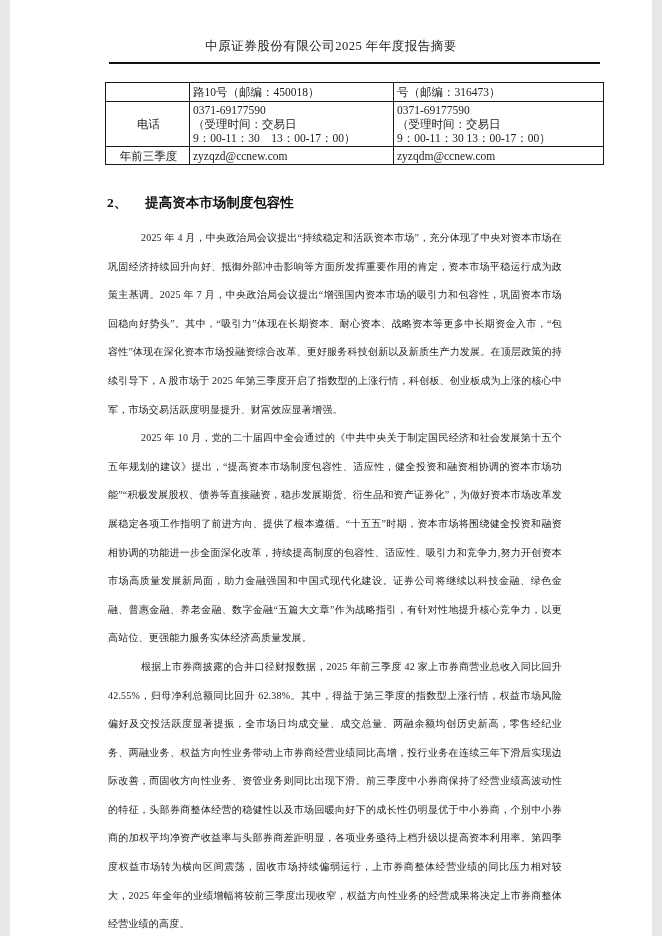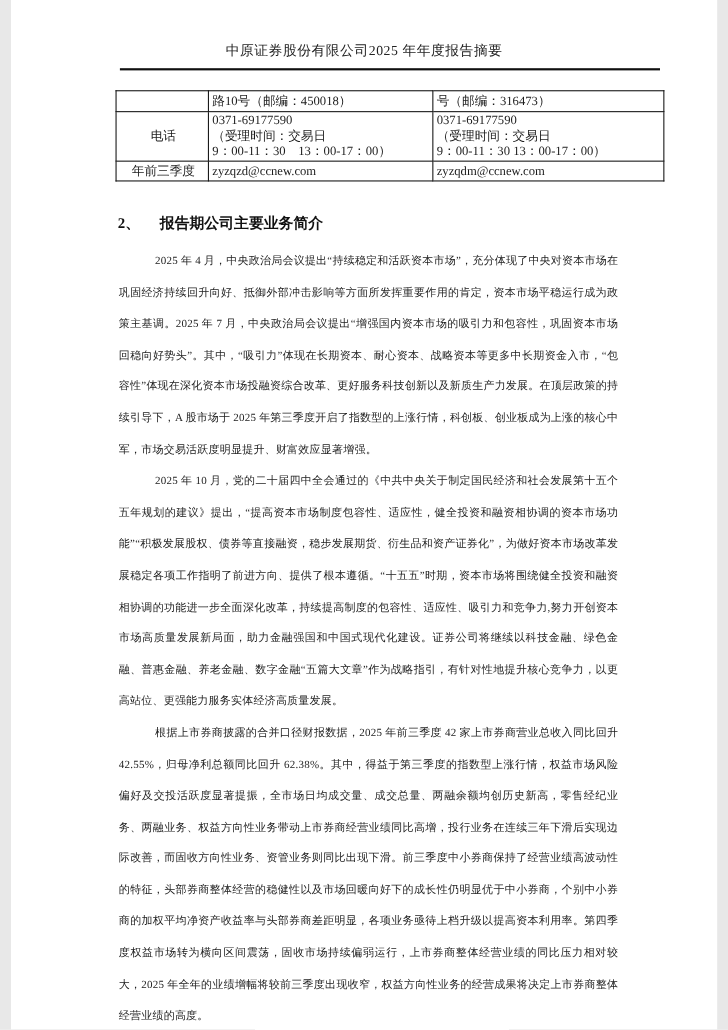--- a/index.html
+++ b/index.html
@@ -105,21 +105,21 @@
       </tr>
       <tr class="row-email">
         <td class="label-cell">年前三季度</td>
         <td>zyzqzd@ccnew.com</td>
         <td>zyzqdm@ccnew.com</td>
       </tr>
     </tbody>
   </table>
 
   <div class="section-heading">
-    <span class="sec-num">2、</span><span>报告期公司主要业务简介</span>
+    <span class="sec-num">2、</span><span>提高资本市场制度包容性</span>
   </div>
 
   <div class="report-body">
     <p>2025 年 4 月，中央政治局会议提出“持续稳定和活跃资本市场”，充分体现了中央对资本市场在巩固经济持续回升向好、抵御外部冲击影响等方面所发挥重要作用的肯定，资本市场平稳运行成为政策主基调。2025 年 7 月，中央政治局会议提出“增强国内资本市场的吸引力和包容性，巩固资本市场回稳向好势头”。其中，“吸引力”体现在长期资本、耐心资本、战略资本等更多中长期资金入市，“包容性”体现在深化资本市场投融资综合改革、更好服务科技创新以及新质生产力发展。在顶层政策的持续引导下，A 股市场于 2025 年第三季度开启了指数型的上涨行情，科创板、创业板成为上涨的核心中军，市场交易活跃度明显提升、财富效应显著增强。</p>
     <p>2025 年 10 月，党的二十届四中全会通过的《中共中央关于制定国民经济和社会发展第十五个五年规划的建议》提出，“提高资本市场制度包容性、适应性，健全投资和融资相协调的资本市场功能”“积极发展股权、债券等直接融资，稳步发展期货、衍生品和资产证券化”，为做好资本市场改革发展稳定各项工作指明了前进方向、提供了根本遵循。“十五五”时期，资本市场将围绕健全投资和融资相协调的功能进一步全面深化改革，持续提高制度的包容性、适应性、吸引力和竞争力,努力开创资本市场高质量发展新局面，助力金融强国和中国式现代化建设。证券公司将继续以科技金融、绿色金融、普惠金融、养老金融、数字金融“五篇大文章”作为战略指引，有针对性地提升核心竞争力，以更高站位、更强能力服务实体经济高质量发展。</p>
     <p>根据上市券商披露的合并口径财报数据，2025 年前三季度 42 家上市券商营业总收入同比回升 42.55%，归母净利总额同比回升 62.38%。其中，得益于第三季度的指数型上涨行情，权益市场风险偏好及交投活跃度显著提振，全市场日均成交量、成交总量、两融余额均创历史新高，零售经纪业务、两融业务、权益方向性业务带动上市券商经营业绩同比高增，投行业务在连续三年下滑后实现边际改善，而固收方向性业务、资管业务则同比出现下滑。前三季度中小券商保持了经营业绩高波动性的特征，头部券商整体经营的稳健性以及市场回暖向好下的成长性仍明显优于中小券商，个别中小券商的加权平均净资产收益率与头部券商差距明显，各项业务亟待上档升级以提高资本利用率。第四季度权益市场转为横向区间震荡，固收市场持续偏弱运行，上市券商整体经营业绩的同比压力相对较大，2025 年全年的业绩增幅将较前三季度出现收窄，权益方向性业务的经营成果将决定上市券商整体经营业绩的高度。</p>
   </div>
 
 </div>
 

